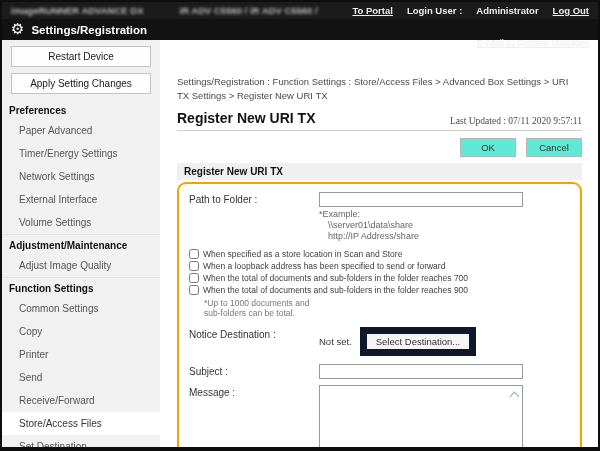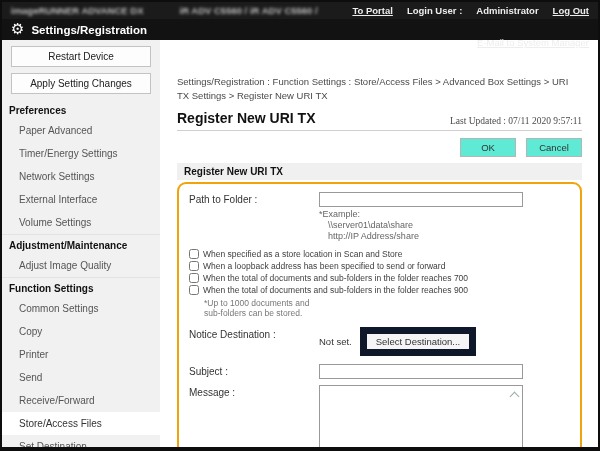--- a/index.html
+++ b/index.html
@@ -171,21 +171,21 @@
               <span class="cblabel">When a loopback address has been specified to send or forward</span>
             </div>
             <div class="cbrow">
               <input type="checkbox" style="">
               <span class="cblabel">When the total of documents and sub-folders in the folder reaches 700</span>
             </div>
             <div class="cbrow">
               <input type="checkbox" style="">
               <span class="cblabel">When the total of documents and sub-folders in the folder reaches 900</span>
             </div>
-            <div class="note">*Up to 1000 documents and sub-folders can be stored.</div>
+            <div class="note">*Up to 1000 documents and sub-folders can be total.</div>
           </div>
         </div>
 
         <div class="frow mt9">
           <span class="flabel">Notice Destination :</span>
           <div class="destrow">
             <span class="notset">Not set.</span>
             <button class="sel-btn">Select Destination...</button>
           </div>
         </div>

